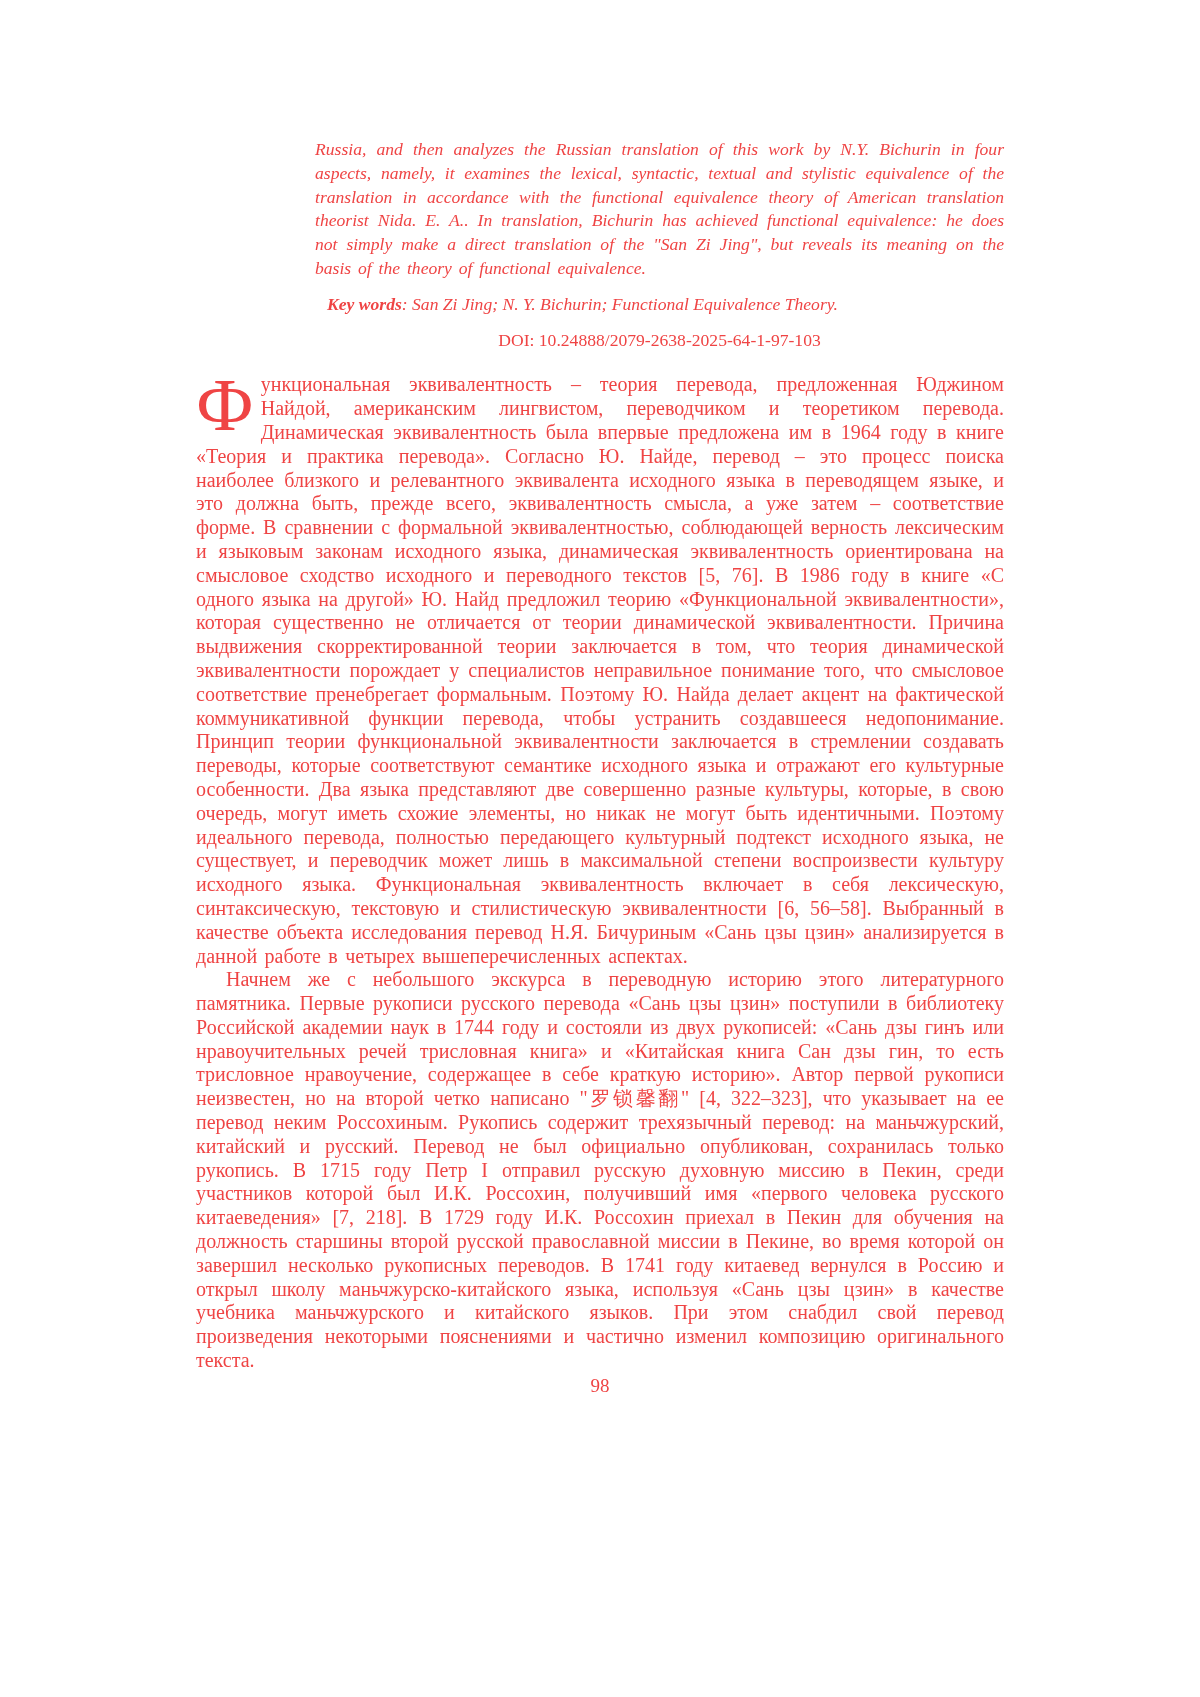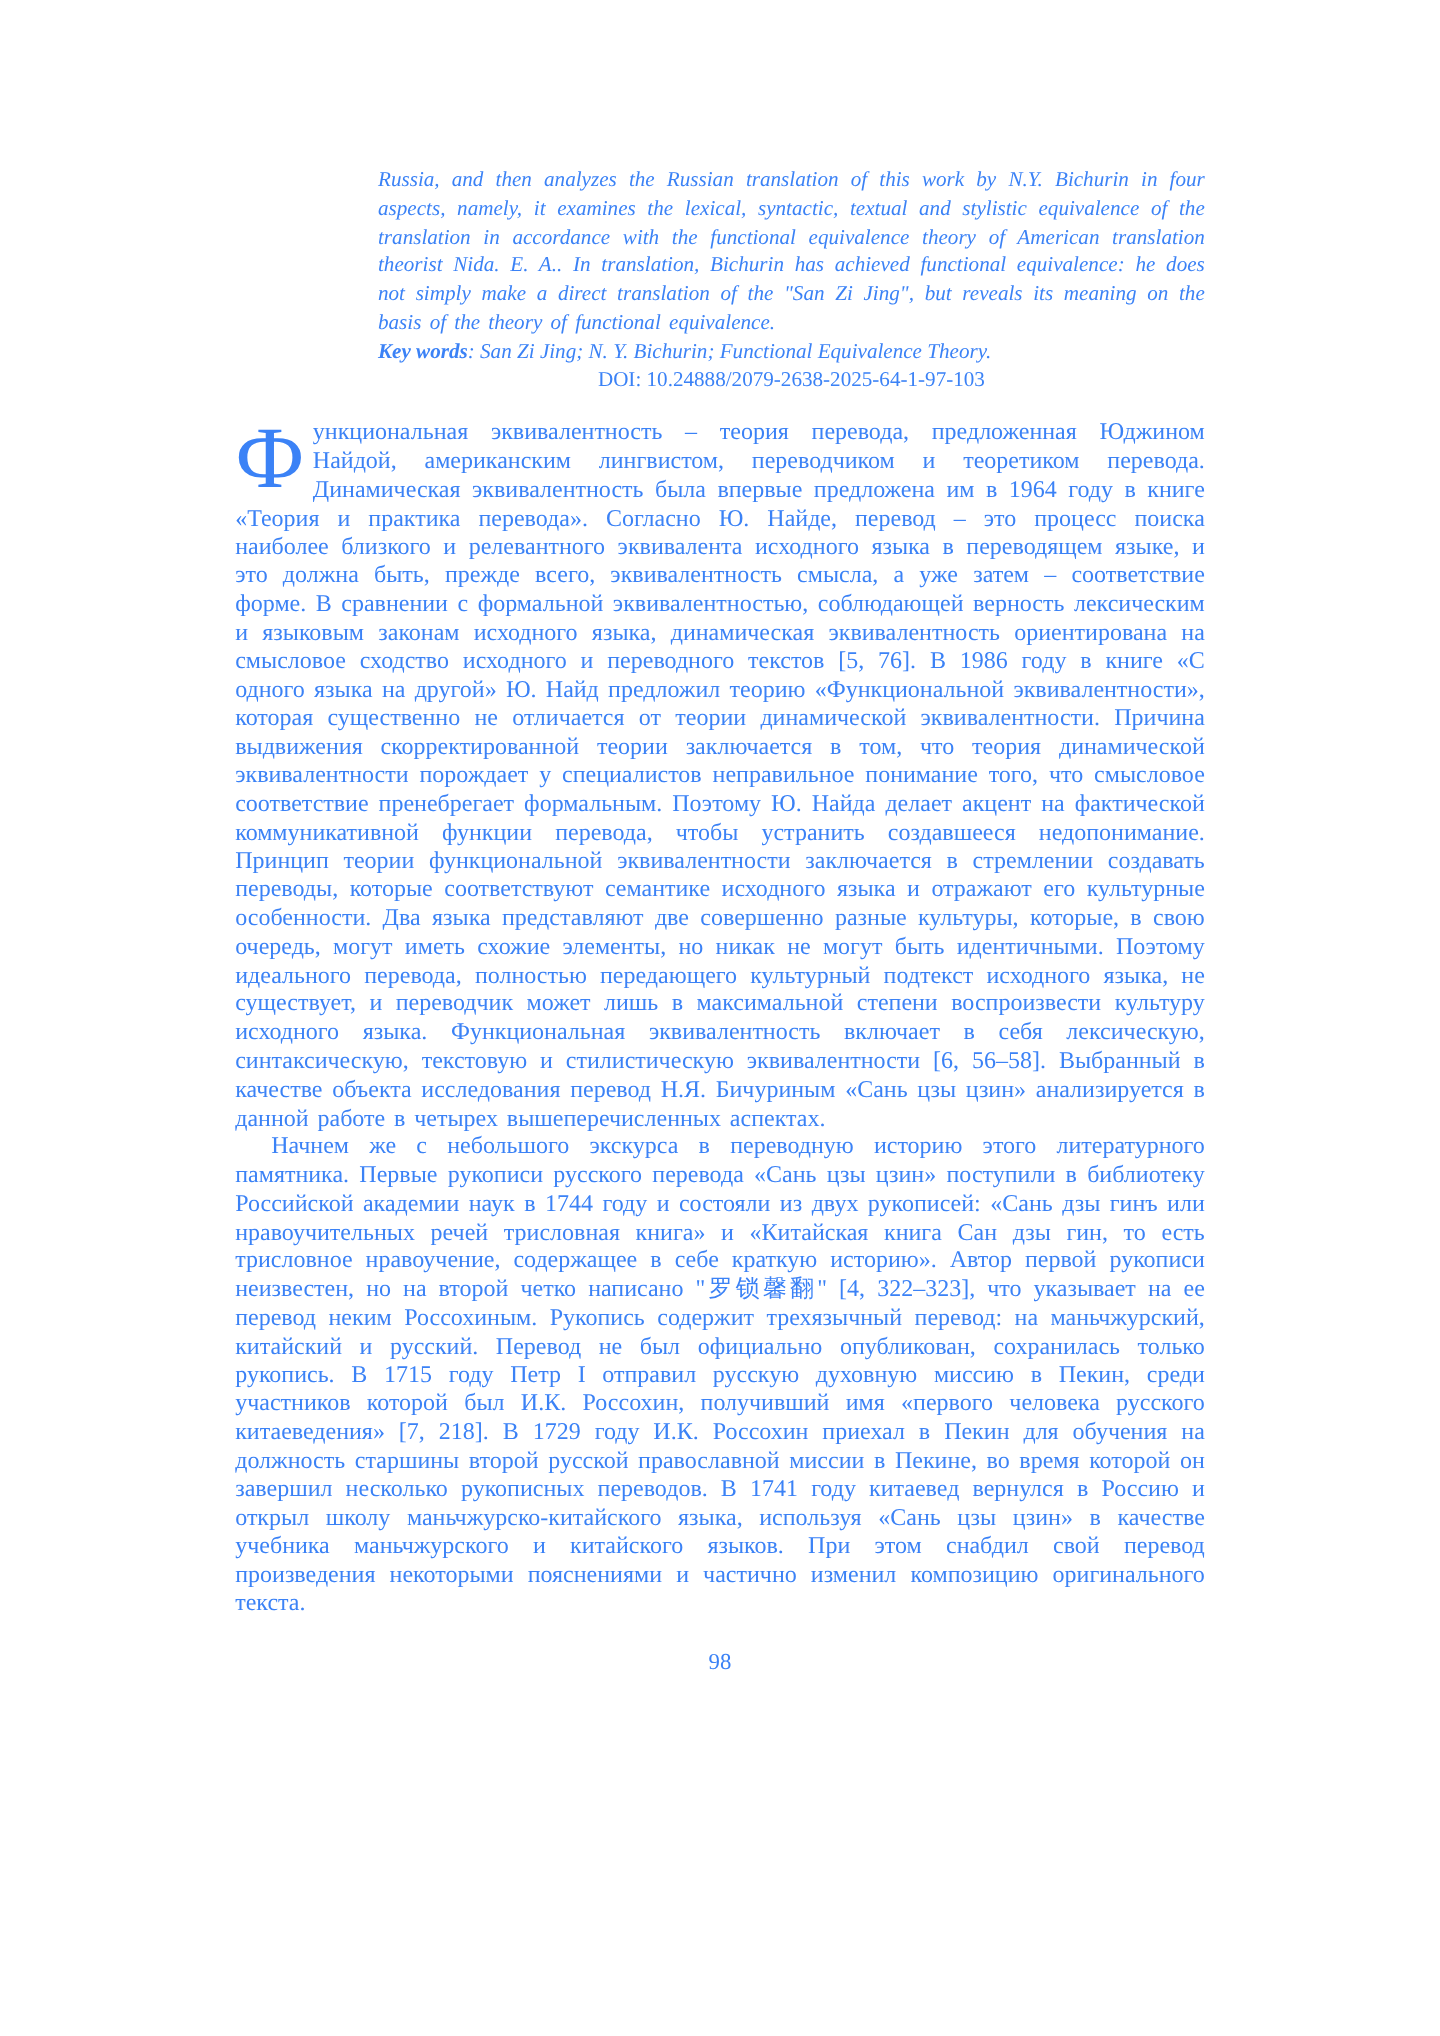--- a/index.html
+++ b/index.html
@@ -8,38 +8,38 @@
     background: #ffffff;
   }
   .page {
     position: relative;
     width: 1200px;
     height: 1482px;
     background: #ffffff;
     box-sizing: border-box;
     padding: 138px 196px 0 196px;
     font-family: "Liberation Serif", "DejaVu Serif", serif;
-    color: #3b82f6;
+    color: #ef4444;
     overflow: hidden;
   }
   
   .abstract {
     margin-left: 119px;
     width: 689px;
   }
   .abstract-text {
     margin: 0;
     font-style: italic;
     font-size: 17.6px;
     line-height: 23.8px;
     text-align: justify;
     word-spacing: 0.14em;
   }
   .keywords-line {
-    margin: 0;
+    margin: 12px;
     font-style: italic;
     font-size: 17.6px;
     line-height: 23.8px;
     text-align: left;
   }
   .kw-label {
     font-weight: bold;
   }
   .doi-line {
     margin: 0;

